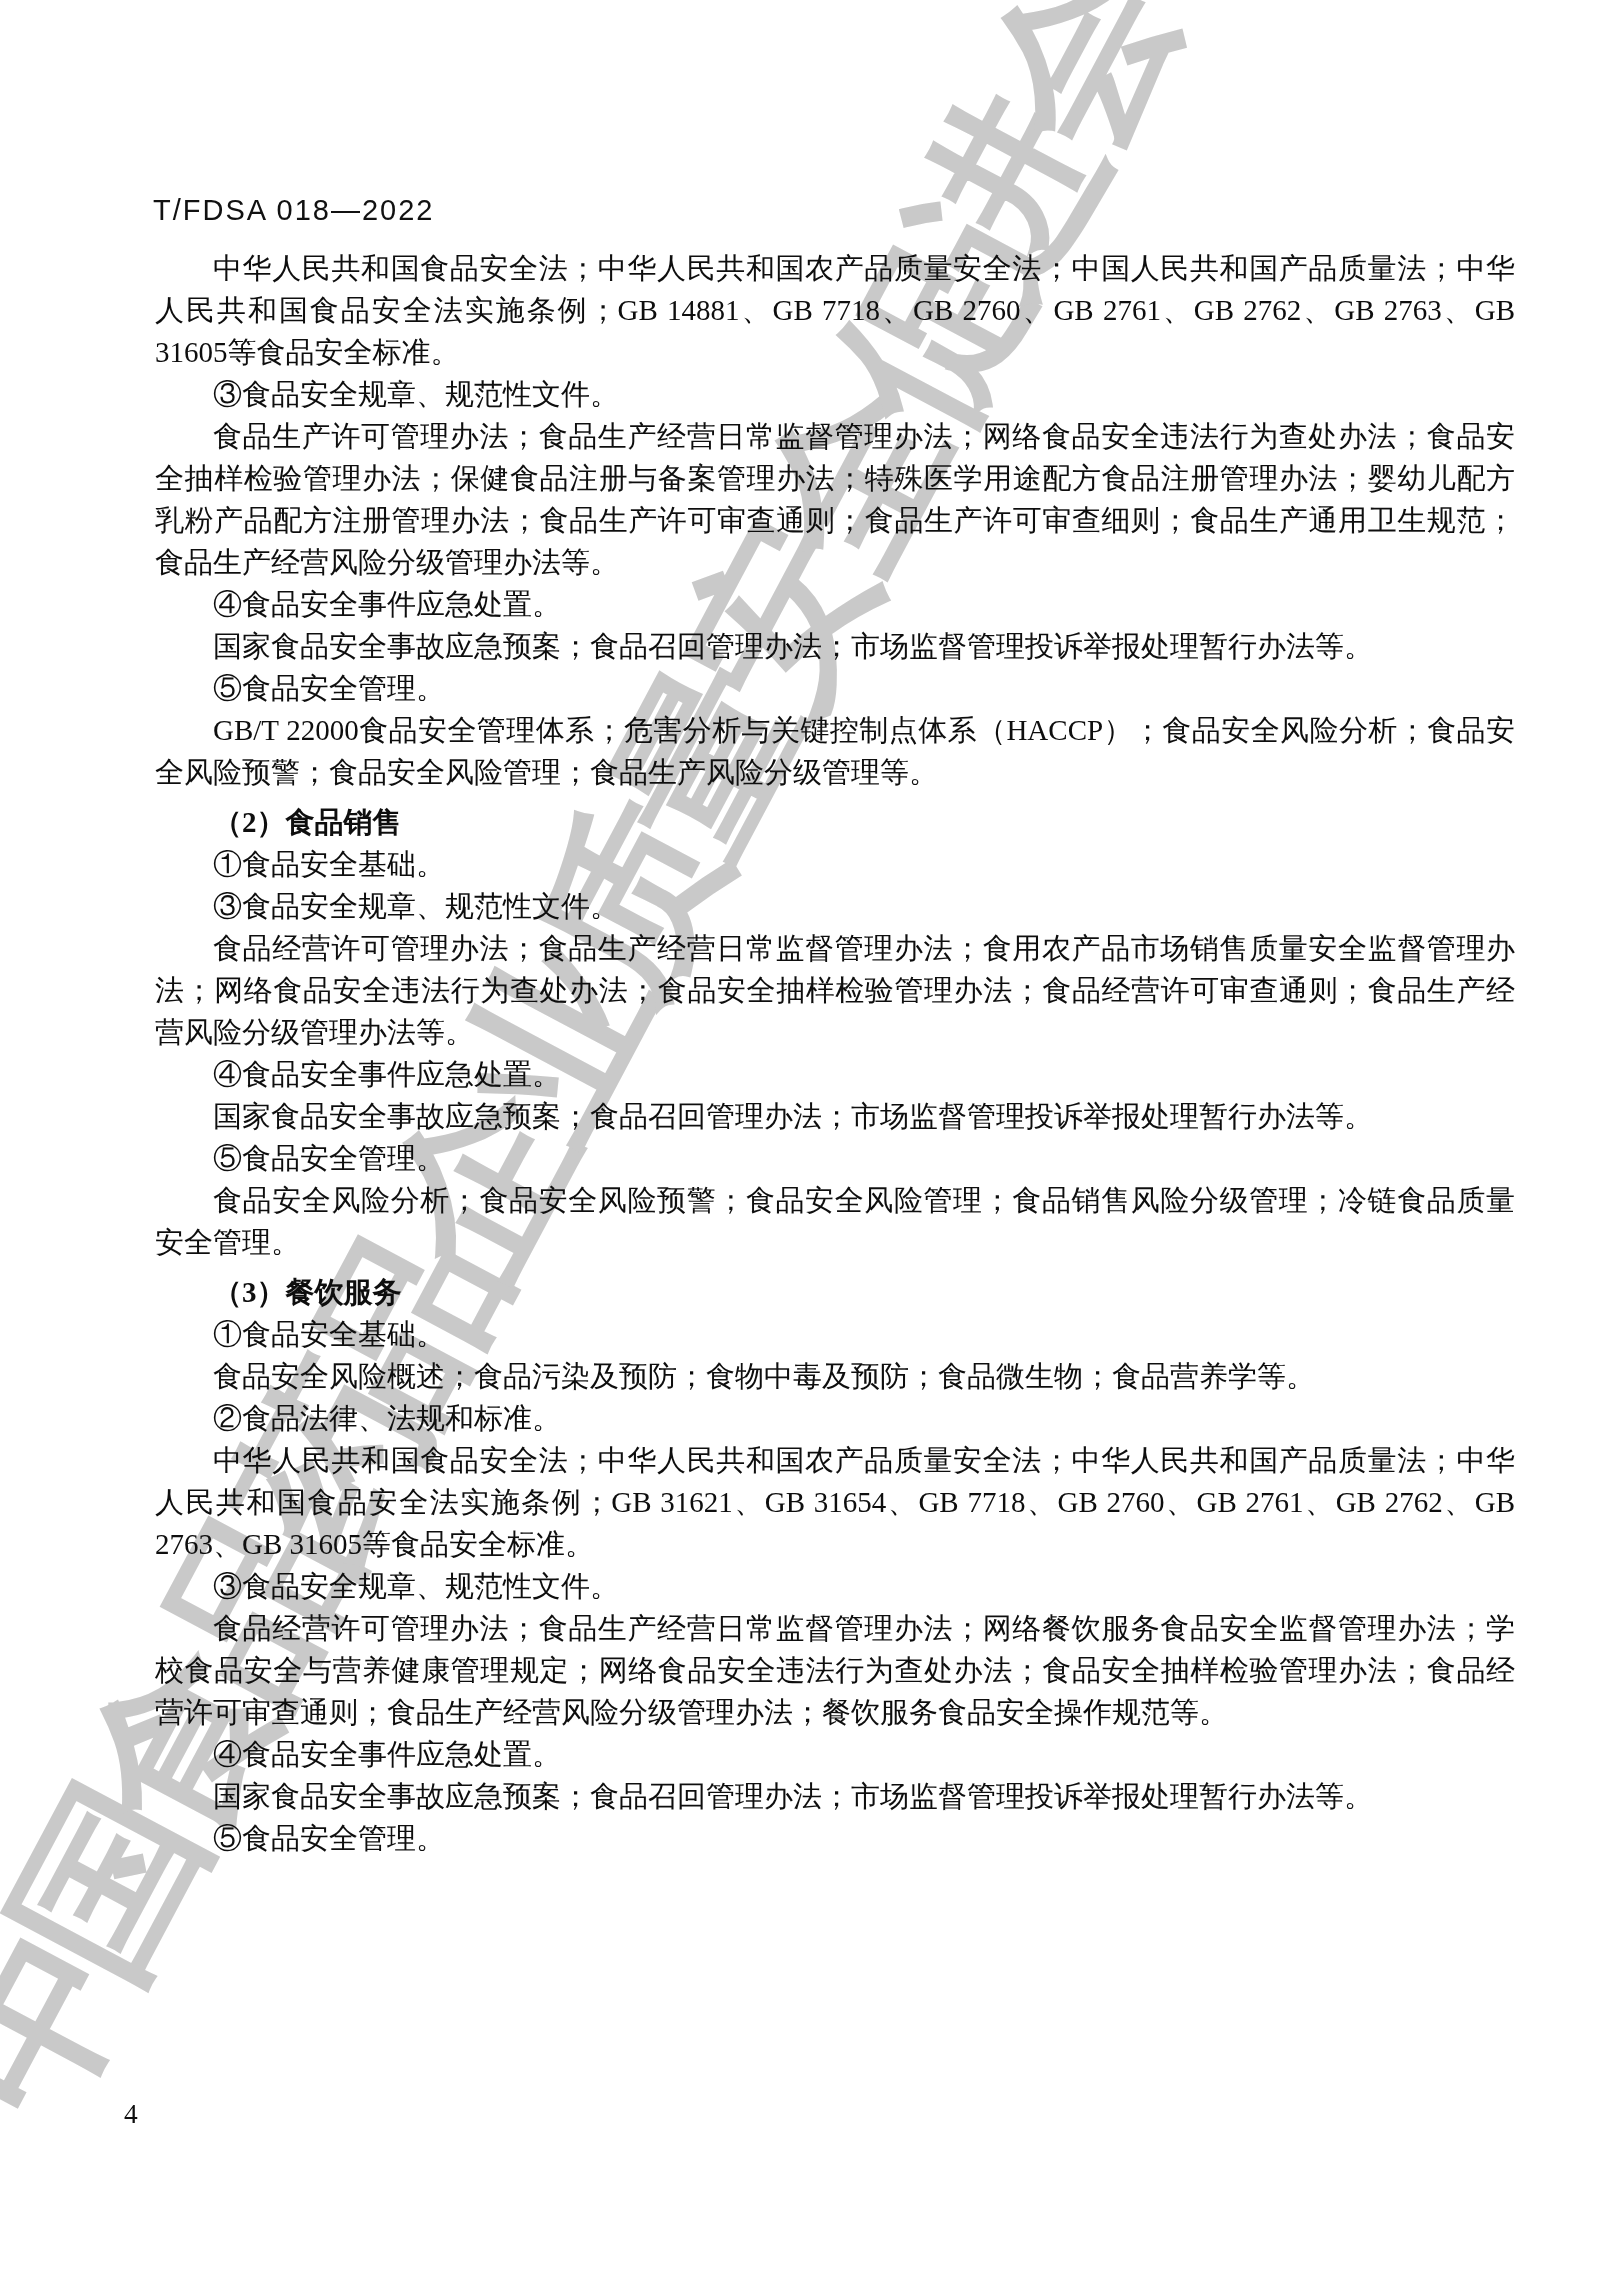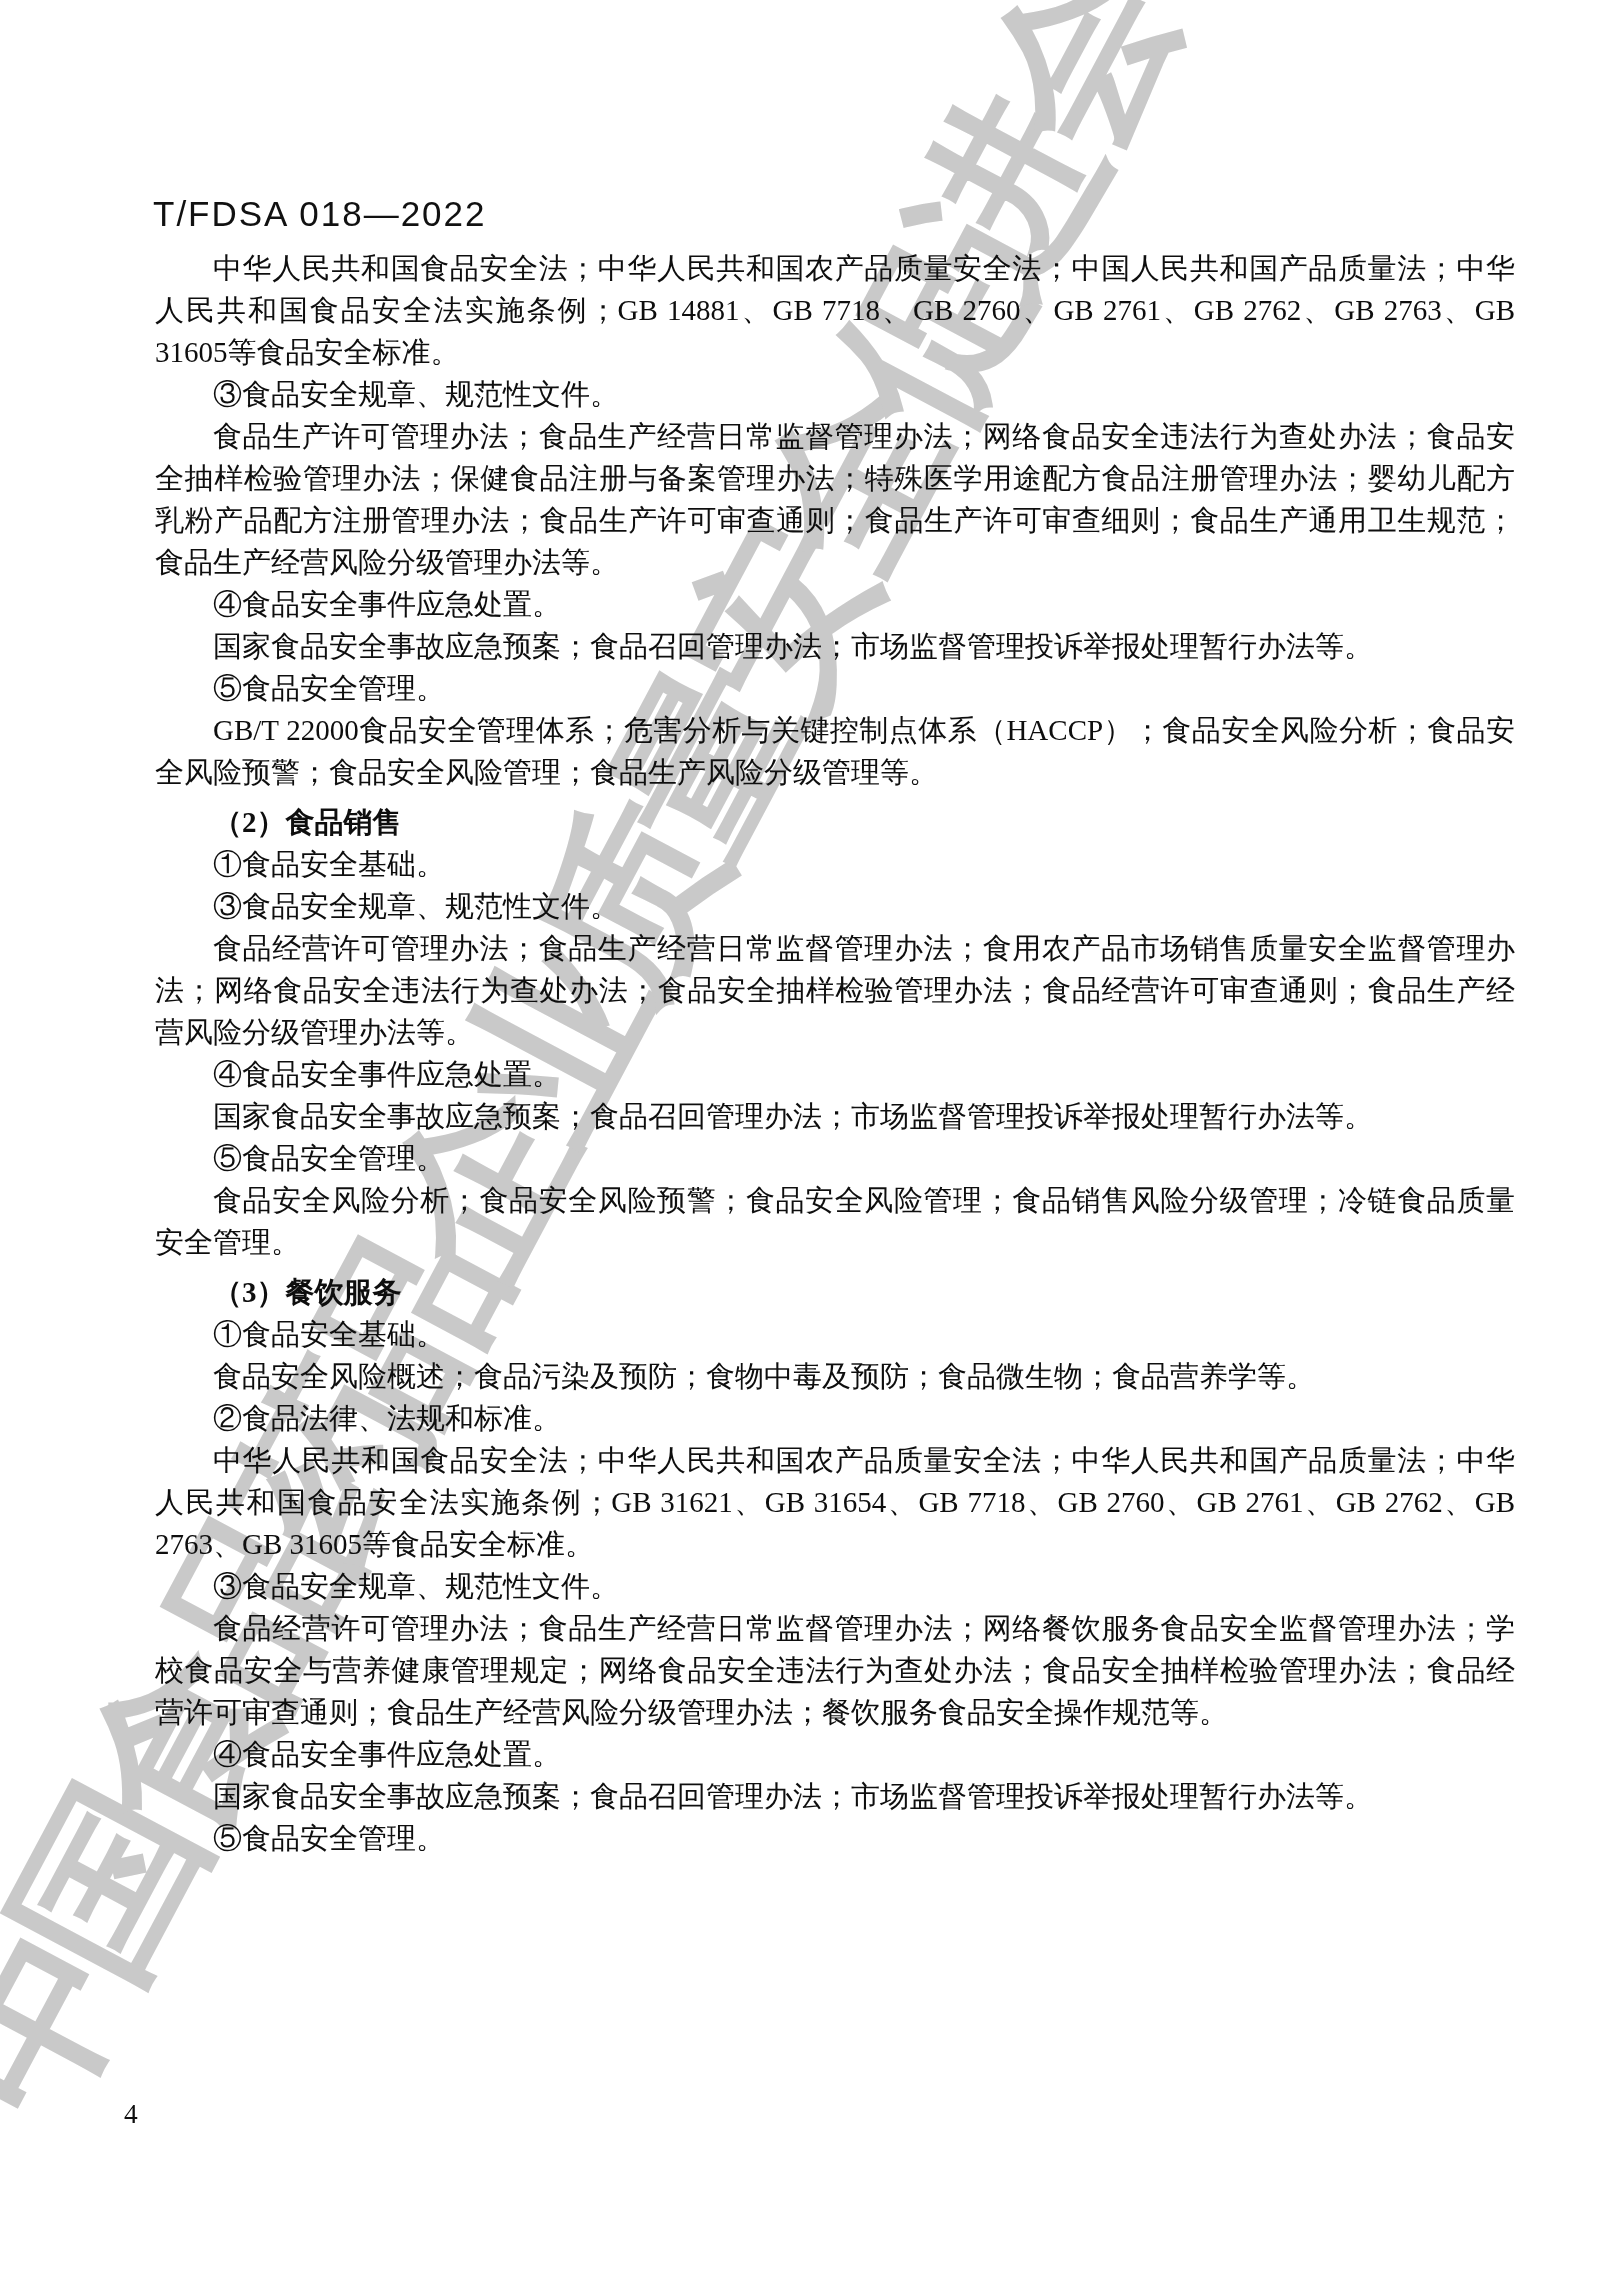--- a/index.html
+++ b/index.html
@@ -29,21 +29,21 @@
     white-space: nowrap;
     letter-spacing: -0.12em;
     z-index: 0;
     user-select: none;
   }
   .doc-header {
     position: absolute;
     left: 153px;
     top: 194px;
     font-family: "Liberation Sans", sans-serif;
-    font-size: 35px;
+    font-size: 29px;
     letter-spacing: 2px;
     color: #111111;
     z-index: 1;
   }
   .doc-body {
     position: absolute;
     left: 155px;
     top: 247px;
     width: 1360px;
     font-size: 29px;

